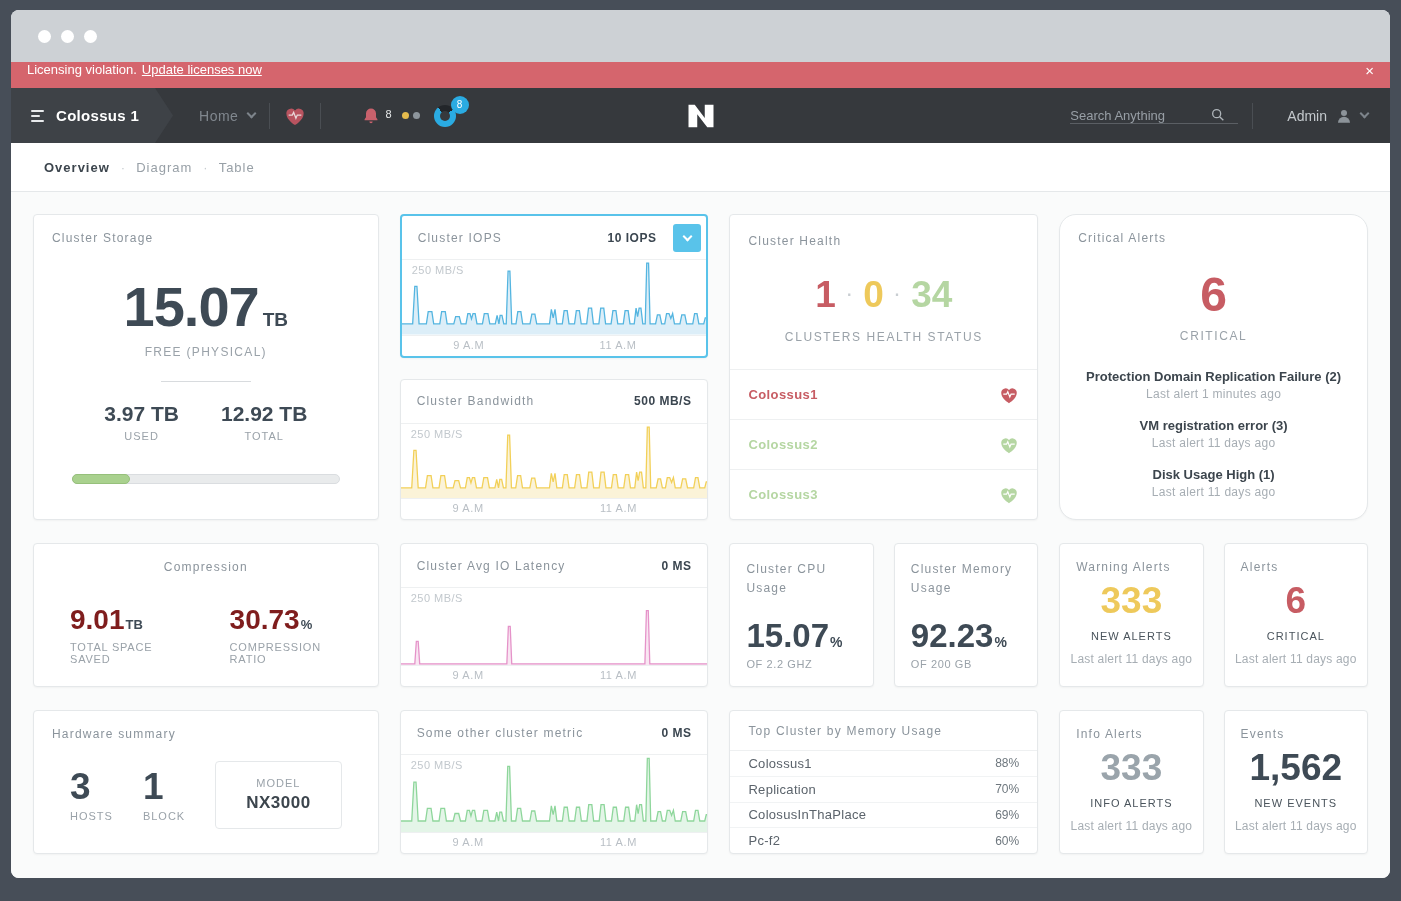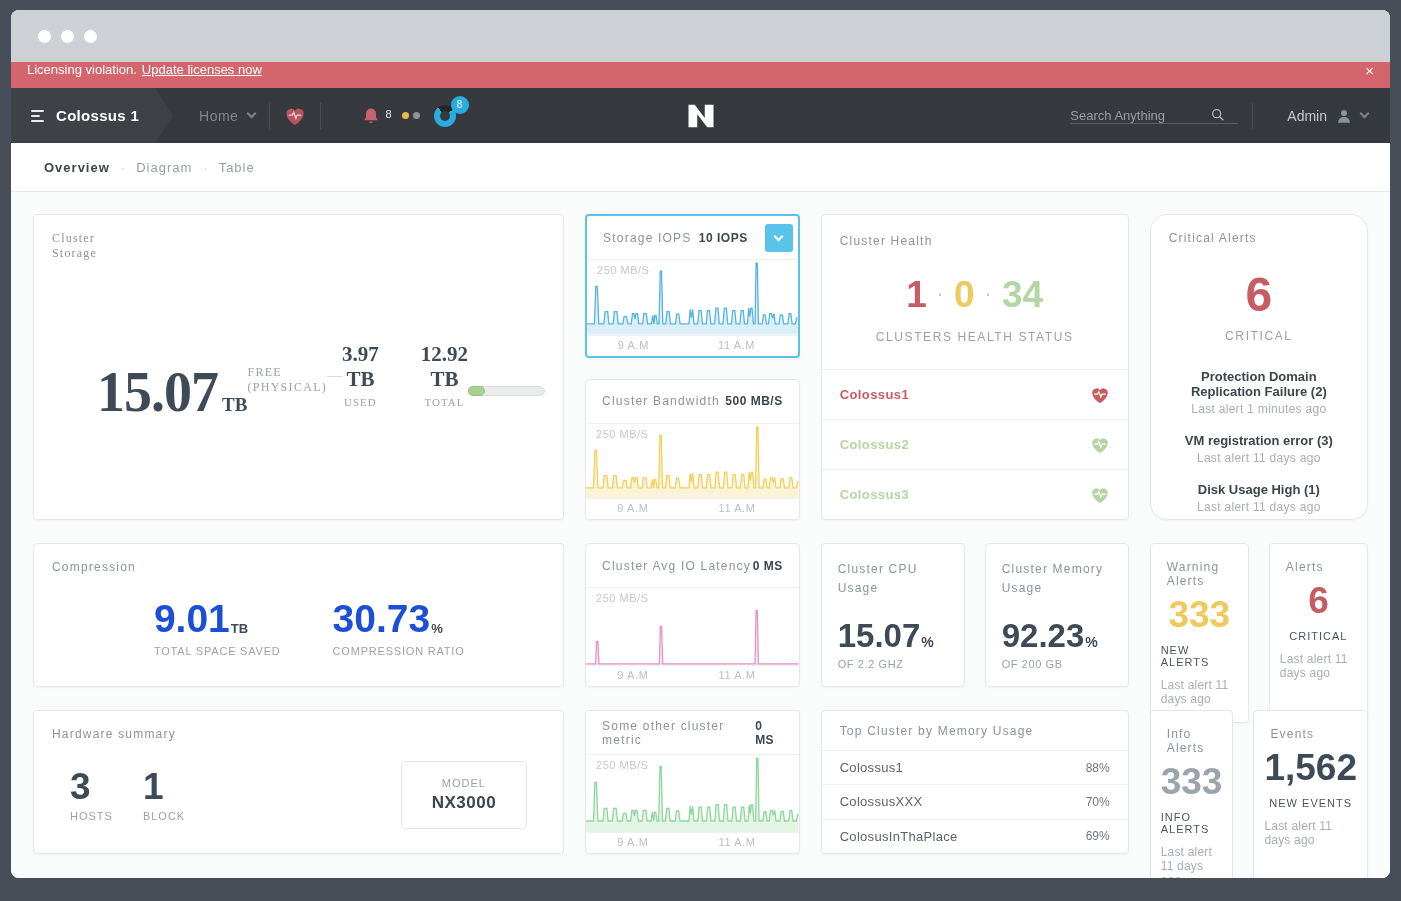--- a/index.html
+++ b/index.html
@@ -77,21 +77,21 @@
             background:#59c3ea; display:flex; align-items:center; justify-content:center; cursor:pointer; }
   .dd-btn .caret { border-color:#fff; margin-top:-3px; }
   .chart-plot { flex:1; position:relative; overflow:hidden; }
   .chart-plot svg { position:absolute; inset:0; }
   .chart-ylabel { position:absolute; top:4px; left:10px; font-size:11px; color:#c2c8cd; letter-spacing:.5px; }
   .chart-axis { height:21px; border-top:1px solid #eef0f1; position:relative; flex:none; }
   .tick { position:absolute; top:3px; font-size:11px; color:#b9bfc5; letter-spacing:.6px; transform:translateX(-50%); }
   .tick-a { left:22%; } .tick-b { left:71%; }
 
   
-  .storage { display:flex; flex-direction:row; align-items:center;font-family:Liberation Serif, serif; }
+  .storage { display:flex; flex-direction:column; align-items:center; }
   .storage .card-title { align-self:flex-start; }
   .big-num-row { margin-top:34px; display:flex; align-items:flex-end; }
   .big-num { font-size:56px; font-weight:bold; color:#3e4a55; line-height:1; letter-spacing:-1px; }
   .big-unit { font-size:19px; font-weight:bold; color:#3e4a55; margin:0 0 4px 4px; }
   .big-label { margin-top:10px; font-size:12px; color:#9aa2a9; letter-spacing:1.3px; }
   .divider { width:90px; border-top:1px solid #d8dbde; margin:22px 0 20px; }
   .ut-row { display:flex; gap:42px; }
   .ut-col { text-align:center; }
   .ut-val { font-size:21px; font-weight:bold; color:#3e4a55; }
   .ut-lab { font-size:11px; color:#9aa2a9; letter-spacing:1px; margin-top:4px; }
@@ -116,24 +116,24 @@
   .crit { display:flex; flex-direction:column; align-items:center;border-radius:17px; }
   .crit .card-title { align-self:flex-start; }
   .crit-num { margin-top:26px; font-size:48px; font-weight:bold; color:#c75c63; line-height:1; }
   .crit-label { margin-top:10px; font-size:12px; color:#9aa2a9; letter-spacing:1.6px; }
   .crit-items { margin-top:26px; display:flex; flex-direction:column; gap:17px; align-items:center; }
   .crit-item { text-align:center; cursor:pointer; }
   .ci-title { font-size:13px; font-weight:bold; color:#3c454d; }
   .ci-time { font-size:12px; color:#a7aeb4; margin-top:3px; letter-spacing:.3px; }
 
   
-  .compress { display:flex; flex-direction:row; }
+  .compress { display:flex; flex-direction:column;align-items:center; }
   .comp-row { flex:1; display:flex; align-items:center; gap:52px; padding:10px 18px 0; }
   .comp-val { display:flex; align-items:flex-end; }
-  .comp-big { font-size:39px; font-weight:bold; color:#1d4ed8; line-height:1; }
+  .comp-big { font-size:28px; font-weight:bold; color:#7f1d1d; line-height:1; }
   .comp-unit { font-size:13px; font-weight:bold; color:#3e4a55; margin:0 0 2px 1px; }
   .comp-lab { font-size:11px; color:#9aa2a9; letter-spacing:.8px; margin-top:7px; }
 
   
   .half-wrap { display:grid; grid-template-columns:1fr 1fr; gap:20px; }
   .usage { padding:16px; display:flex; flex-direction:column; }
   .usage .card-title { line-height:1.6; width:110px; }
   .usage-val { margin-top:auto; display:flex; align-items:flex-end; }
   .usage-big { font-size:33px; font-weight:bold; color:#3e4a55; line-height:1; }
   .usage-unit { font-size:14px; font-weight:bold; color:#3e4a55; margin:0 0 2px 1px; }
@@ -274,21 +274,21 @@
         </div>
       </div>
       <div class="progress">
         <div class="progress-fill" style="width: 22%;"></div>
       </div>
     </div>
 
     <div class="col-stack">
       <div class="card chart-card selected">
         <div class="chart-head">
-          <span class="card-title">Storage IOPS</span>
+          <span class="card-title">Cluster IOPS</span>
           <span class="chart-value">10 IOPS</span>
         </div>
         <div class="dd-btn">
             <span class="caret"></span>
           </div>
         <div class="chart-plot">
             <svg viewBox="0 0 100 70" preserveAspectRatio="none" width="100%" height="100%">
               <polygon points="0.0,60.0 3.5,60.0 4.2,24.7 4.9,24.7 5.6,60.0 8.0,60.0 8.6,48.6 9.8,48.6 10.4,60.0 12.4,60.0 13.0,48.6 14.2,48.6 14.8,60.0 17.0,60.0 17.6,53.2 18.8,53.2 19.4,60.0 21.0,60.0 21.6,50.3 22.3,50.3 22.8,55.4 23.3,50.3 24.0,50.3 24.6,60.0 26.4,60.0 27.0,50.3 28.2,50.3 28.8,60.0 30.6,60.0 31.2,52.0 31.8,60.0 32.2,52.0 32.8,52.0 33.4,60.0 34.2,60.0 34.8,10.4 35.4,10.4 36.0,60.0 37.4,60.0 38.0,48.6 39.0,48.6 39.6,60.0 42.0,60.0 42.6,50.9 43.6,50.9 44.2,60.0 48.4,60.0 49.0,46.3 49.6,54.3 50.2,46.3 50.8,60.0 52.6,60.0 53.2,47.5 54.2,47.5 54.8,60.0 56.6,60.0 57.2,47.5 58.2,47.5 58.8,60.0 60.6,60.0 61.2,45.2 62.2,45.2 62.8,60.0 64.6,60.0 65.2,45.2 66.2,45.2 66.8,60.0 68.6,60.0 69.2,47.5 70.2,47.5 70.8,60.0 72.6,60.0 73.2,47.5 74.2,47.5 74.8,60.0 76.2,60.0 76.8,45.2 77.3,53.2 77.8,45.2 78.4,45.2 79.0,60.0 79.8,60.0 80.3,3.0 80.9,3.0 81.4,60.0 83.2,60.0 83.8,51.5 84.6,51.5 85.2,60.0 86.2,60.0 86.8,50.3 87.6,50.3 88.2,54.9 88.8,50.3 89.4,60.0 91.2,60.0 91.8,51.5 92.8,51.5 93.4,60.0 95.4,60.0 96.0,50.3 96.8,50.3 97.4,60.0 99.0,60.0 99.5,54.3 100.0,54.3 100,70 0,70" fill="#dceef8"></polygon>
               <polyline points="0.0,60.0 3.5,60.0 4.2,24.7 4.9,24.7 5.6,60.0 8.0,60.0 8.6,48.6 9.8,48.6 10.4,60.0 12.4,60.0 13.0,48.6 14.2,48.6 14.8,60.0 17.0,60.0 17.6,53.2 18.8,53.2 19.4,60.0 21.0,60.0 21.6,50.3 22.3,50.3 22.8,55.4 23.3,50.3 24.0,50.3 24.6,60.0 26.4,60.0 27.0,50.3 28.2,50.3 28.8,60.0 30.6,60.0 31.2,52.0 31.8,60.0 32.2,52.0 32.8,52.0 33.4,60.0 34.2,60.0 34.8,10.4 35.4,10.4 36.0,60.0 37.4,60.0 38.0,48.6 39.0,48.6 39.6,60.0 42.0,60.0 42.6,50.9 43.6,50.9 44.2,60.0 48.4,60.0 49.0,46.3 49.6,54.3 50.2,46.3 50.8,60.0 52.6,60.0 53.2,47.5 54.2,47.5 54.8,60.0 56.6,60.0 57.2,47.5 58.2,47.5 58.8,60.0 60.6,60.0 61.2,45.2 62.2,45.2 62.8,60.0 64.6,60.0 65.2,45.2 66.2,45.2 66.8,60.0 68.6,60.0 69.2,47.5 70.2,47.5 70.8,60.0 72.6,60.0 73.2,47.5 74.2,47.5 74.8,60.0 76.2,60.0 76.8,45.2 77.3,53.2 77.8,45.2 78.4,45.2 79.0,60.0 79.8,60.0 80.3,3.0 80.9,3.0 81.4,60.0 83.2,60.0 83.8,51.5 84.6,51.5 85.2,60.0 86.2,60.0 86.8,50.3 87.6,50.3 88.2,54.9 88.8,50.3 89.4,60.0 91.2,60.0 91.8,51.5 92.8,51.5 93.4,60.0 95.4,60.0 96.0,50.3 96.8,50.3 97.4,60.0 99.0,60.0 99.5,54.3 100.0,54.3" fill="none" stroke="#54b5e0" stroke-width="1.3" vector-effect="non-scaling-stroke"></polyline>
             </svg>
@@ -483,26 +483,30 @@
 
     <div class="card topmem">
       <div class="topmem-head">
           <span class="card-title">Top Cluster by Memory Usage</span>
         </div>
       <div class="tm-row">
         <span class="tm-name">Colossus1</span>
         <span class="tm-pct">88%</span>
       </div>
       <div class="tm-row">
-        <span class="tm-name">ColossusXXX</span>
+        <span class="tm-name">Replication</span>
         <span class="tm-pct">70%</span>
       </div>
       <div class="tm-row">
         <span class="tm-name">ColosusInThaPlace</span>
         <span class="tm-pct">69%</span>
+      </div>
+      <div class="tm-row">
+        <span class="tm-name">Pc-f2</span>
+        <span class="tm-pct">60%</span>
       </div>
     </div>
 
     <div class="half-wrap">
       <div class="card alert-card">
         <span class="card-title">Info Alerts</span>
         <div class="alert-num n-info">333</div>
         <div class="alert-lab">INFO ALERTS</div>
         <div class="alert-time">Last alert 11 days ago</div>
       </div>

